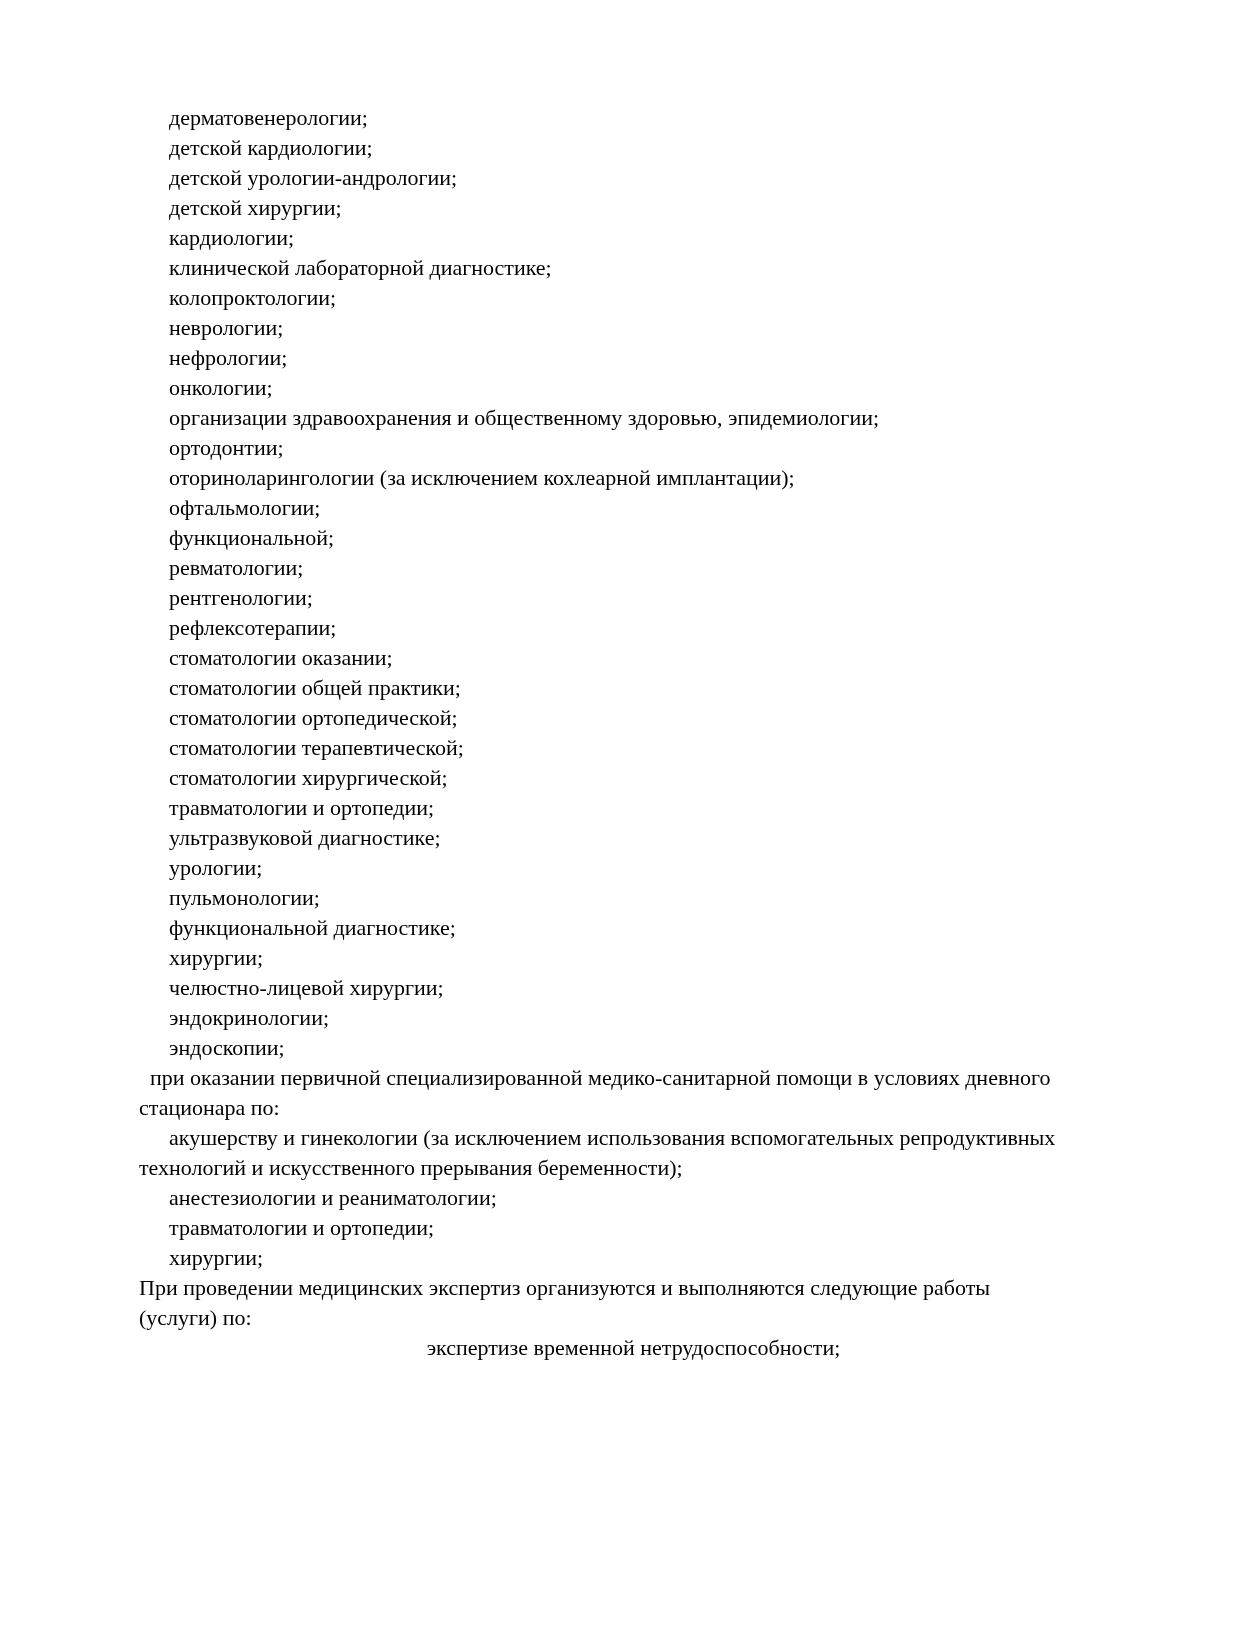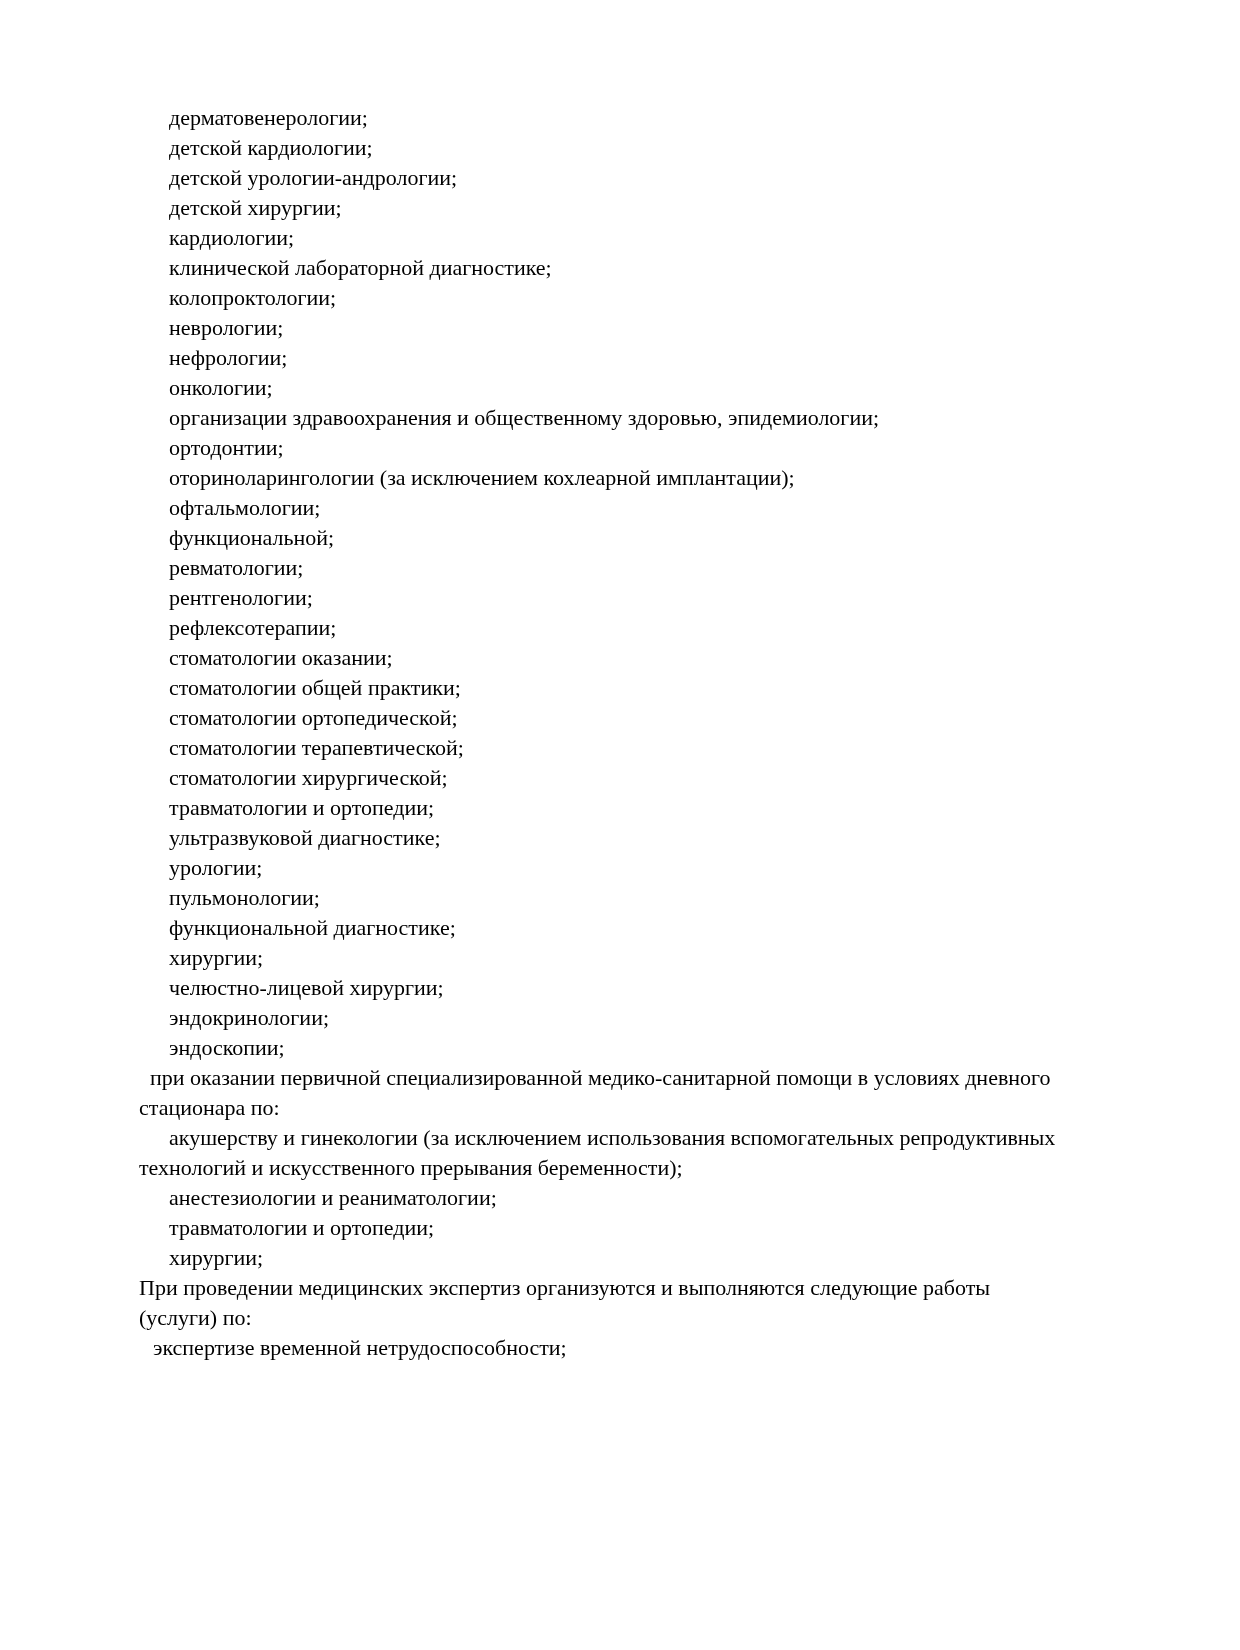--- a/index.html
+++ b/index.html
@@ -23,21 +23,21 @@
     left: 139px;
     width: 975px;
   }
   .line {
     margin: 0;
     padding: 0;
     white-space: nowrap;
   }
   .ind-li { text-indent: 30px; }  
   .ind-sm { text-indent: 11px; }  
-  .ind-md { text-indent: 14px; }  
+  .ind-md { text-indent: 14px; text-align: center; }  
 </style>
 </head>
 <body>
 
 <div class="page">
 
   <section>
       <p class="line ind-li">дерматовенерологии;</p>
       <p class="line ind-li">детской кардиологии;</p>
       <p class="line ind-li">детской урологии-андрологии;</p>

